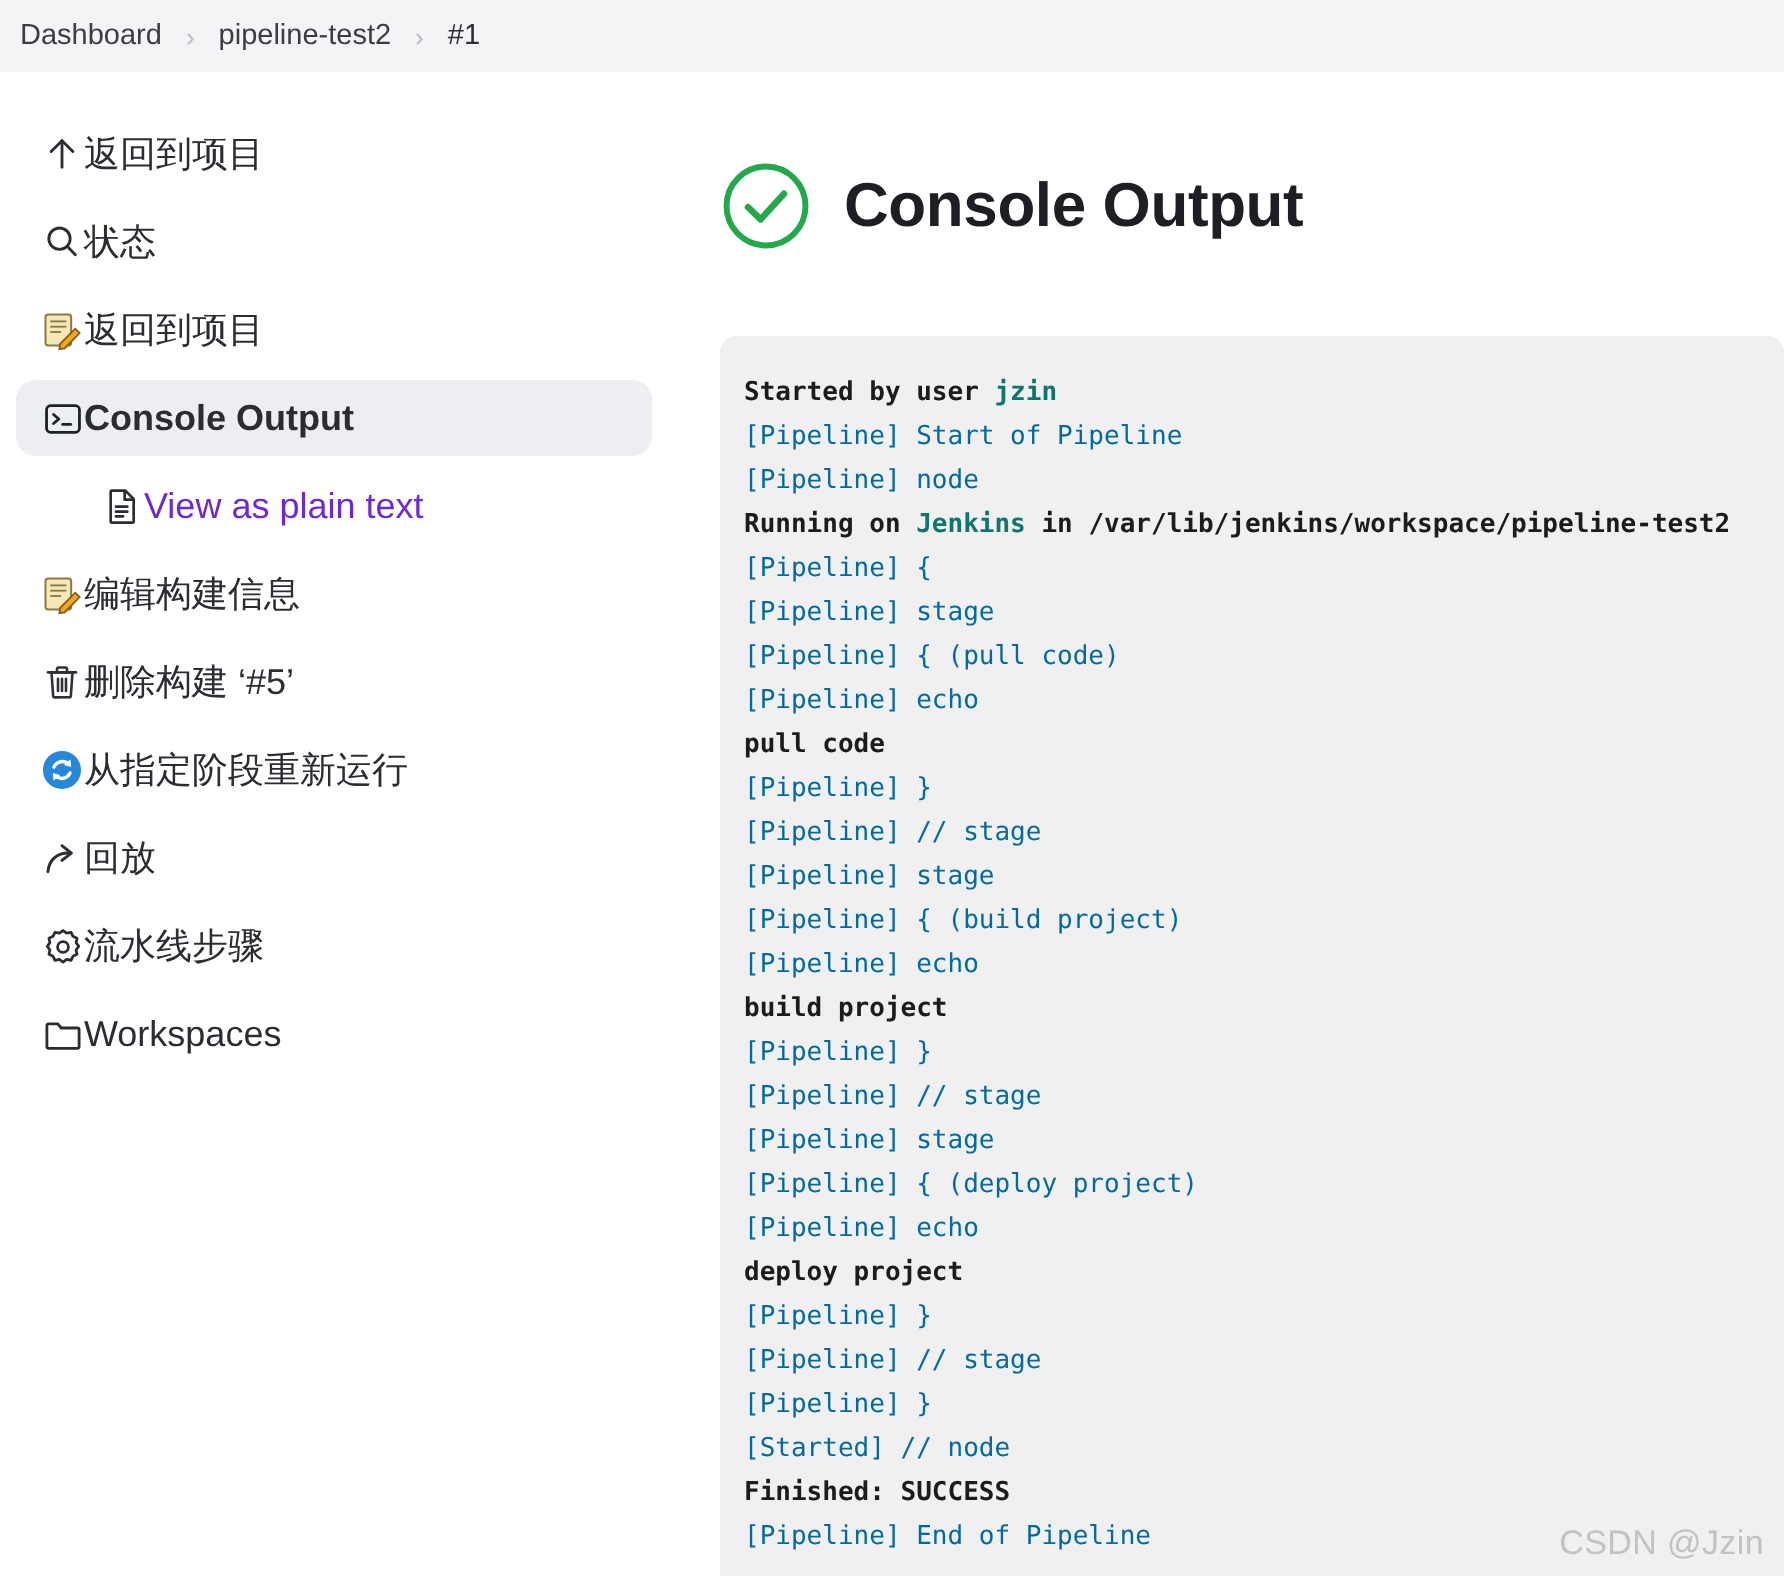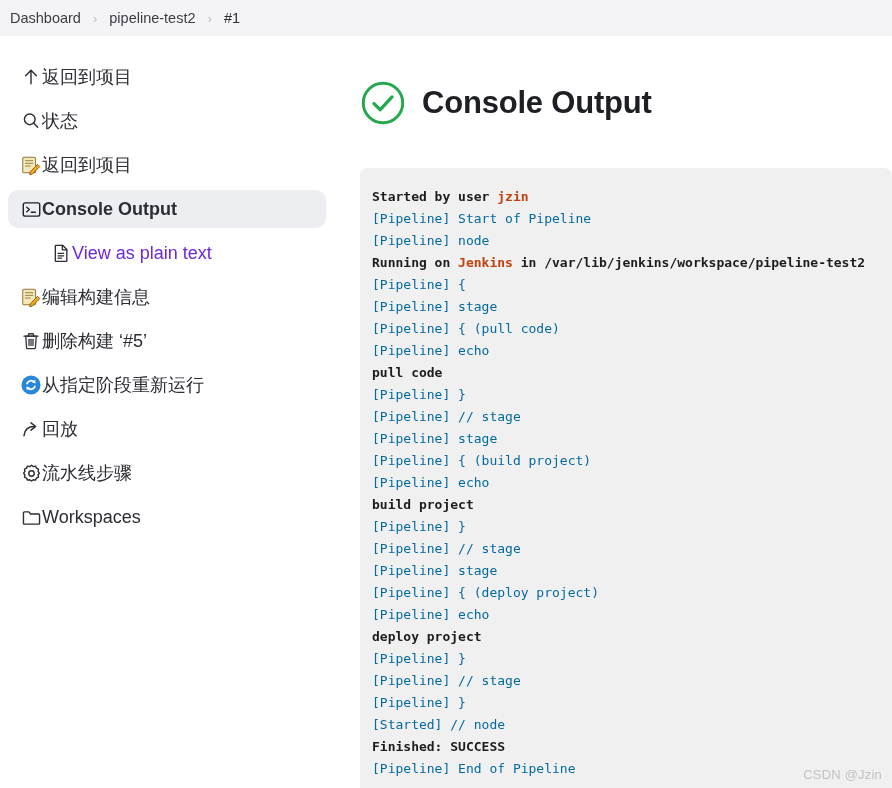--- a/index.html
+++ b/index.html
@@ -121,29 +121,29 @@
   }
   .log-line {
     white-space: pre;
     color: #0369a1;
   }
   .log-line.out {
     color: #1c1c1c;
     font-weight: bold;
   }
   .log-line .lnk {
-    color: #c2410c;
+    color: #0f766e;
   }
 
   
   .watermark {
     position: absolute;
     right: 10px;
     bottom: 6px;
-    font-size: 13px;
+    font-size: 17px;
     color: #c2c2c2;
     font-family: "Liberation Sans", sans-serif;
     letter-spacing: 0.2px;
   }
 </style>
 </head>
 <body>
 
 <div class="breadcrumb-bar">
   <a class="crumb">Dashboard</a>

